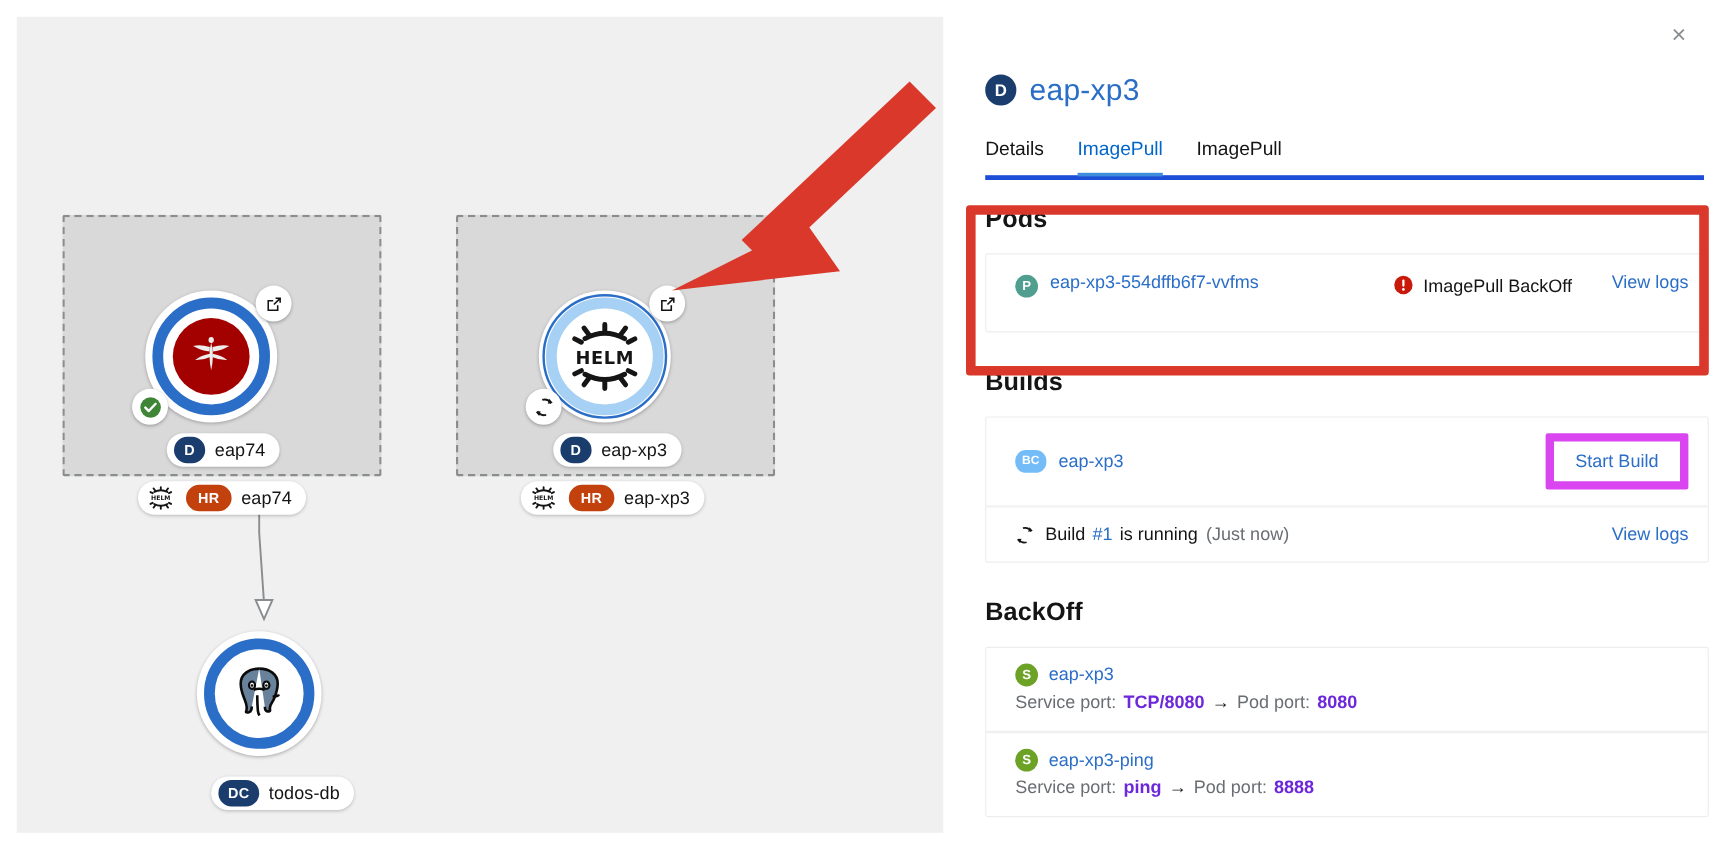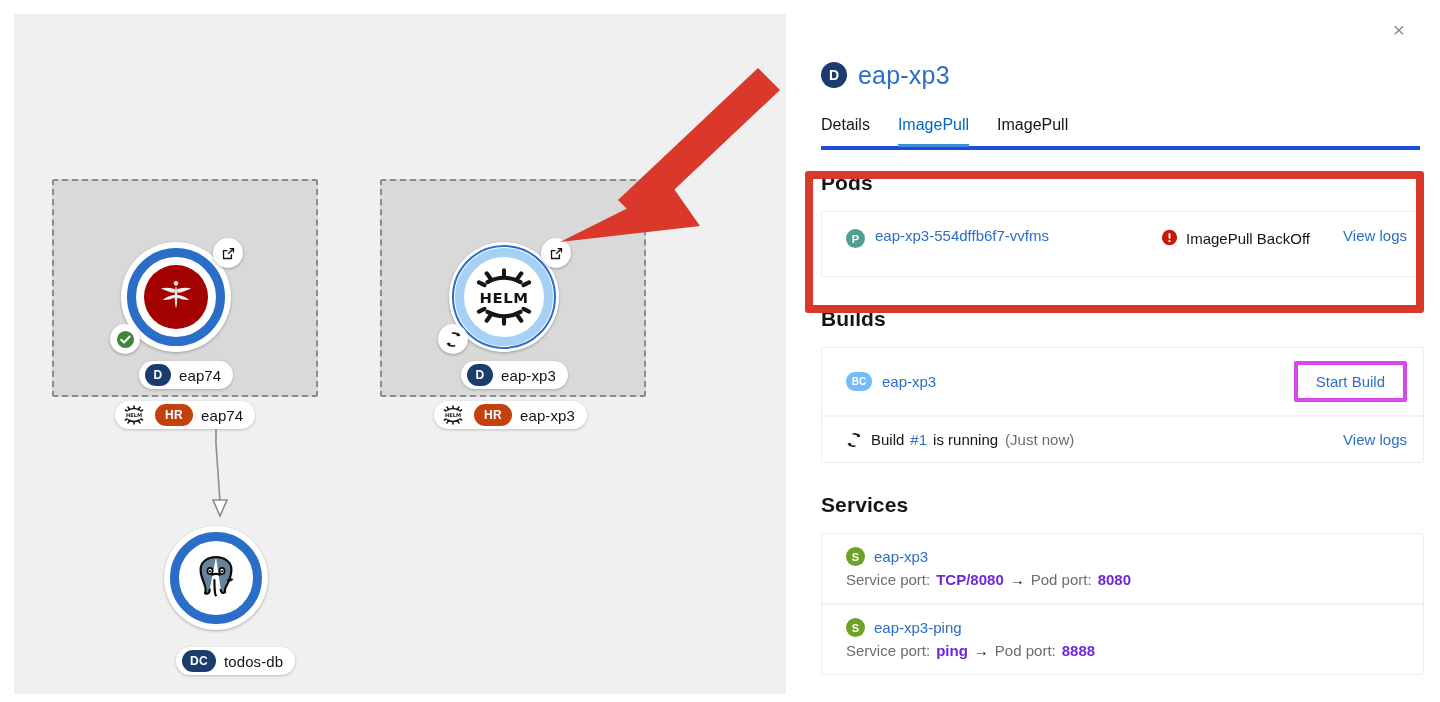--- a/index.html
+++ b/index.html
@@ -152,21 +152,21 @@
   .plain { color:#151515; font-size:15px; }
 
   #redbox {
     position:absolute; left:805px; top:171px;
     width:619px; height:142px;
     border: 8px solid #d9382b;
     border-radius: 3px;
     pointer-events:none;
   }
   .btn-outline {
-    border:4px solid #d946ef; color:#2b6ec8; background:#fff;
+    border:7px solid #d946ef; color:#2b6ec8; background:#fff;
     border-radius:2px; font-size:15px; padding:8px 18px; cursor:pointer;
   }
 </style>
 </head>
 <body>
 
 <div id="root">
 
   <div id="topology">
 
@@ -380,21 +380,21 @@
           </svg>
           <span class="plain">Build</span>
           <span class="link-sm" style="margin-left:-3px;">#1</span>
           <span class="plain" style="margin-left:-3px;">is running</span>
           <span class="muted" style="margin-left:-2px;">(Just now)</span>
           <span style="flex:1"></span>
           <span class="link-sm">View logs</span>
         </div>
       </div>
 
-      <div class="sec-title" style="margin-top:30px;">Services</div>
+      <div class="sec-title" style="margin-top:30px;">BackOff</div>
       <div class="card" style="margin-top:16px;">
         <div class="row" style="padding:13px 16px 15px 24px;">
           <div style="display:flex;align-items:center;gap:9px;">
             <span class="circ-badge b-svc">S</span>
             <span class="link">eap-xp3</span>
           </div>
           <div style="margin-top:5px;display:flex;gap:6px;align-items:baseline;">
             <span class="muted">Service port:</span>
             <span class="strong">TCP/8080</span>
             <span class="plain">→</span>

